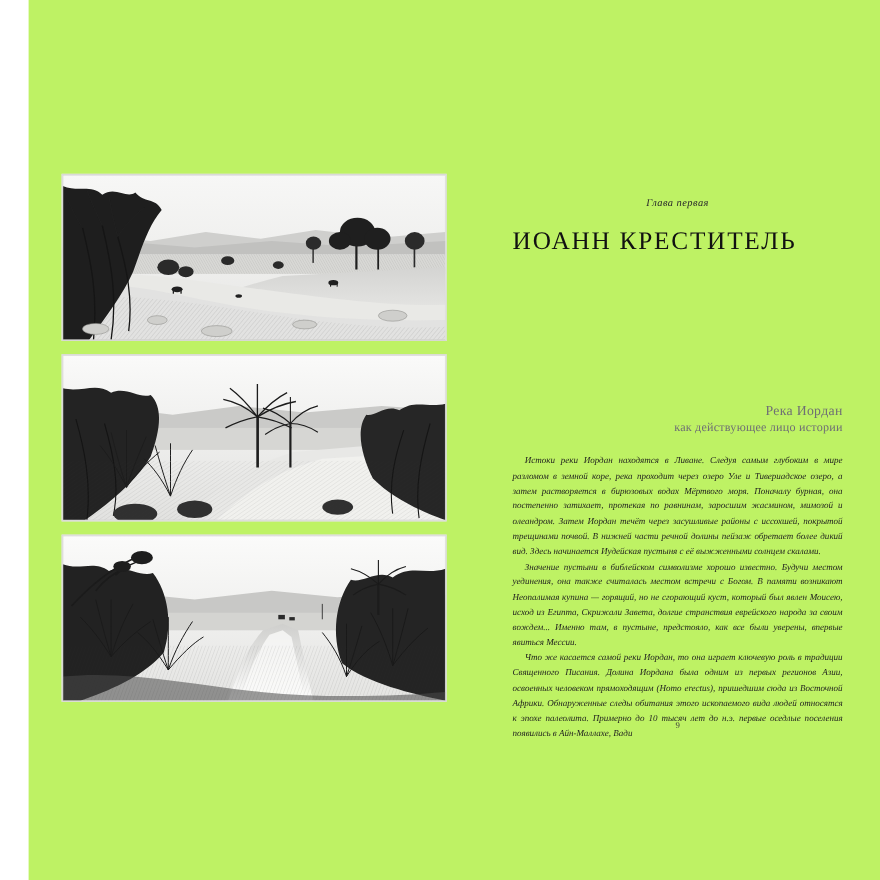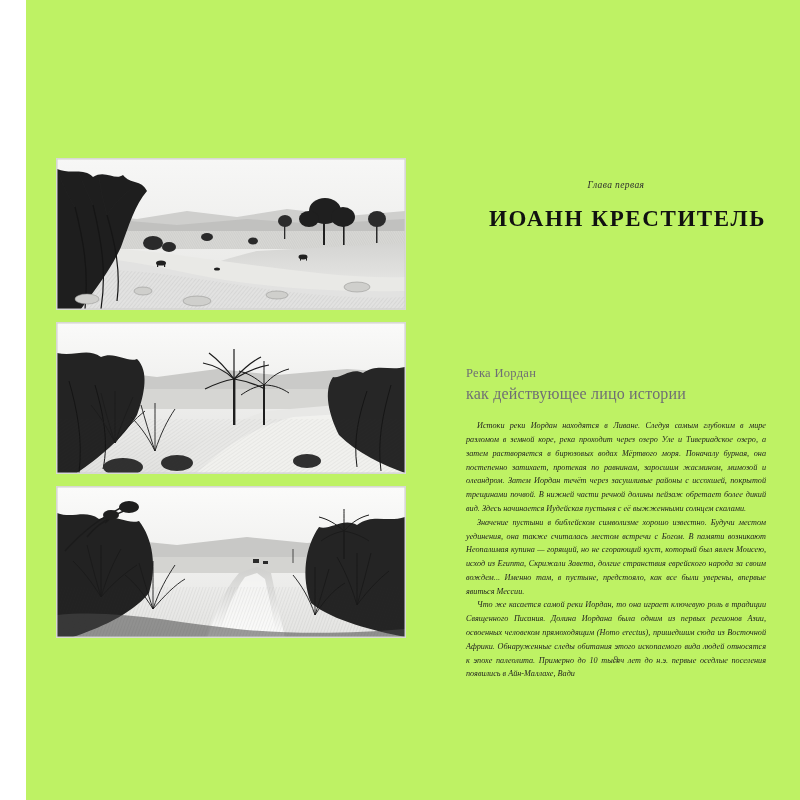--- a/index.html
+++ b/index.html
@@ -58,39 +58,39 @@
     font-size: 9.5px;
     letter-spacing: 0.4px;
     color: #2b2b2b;
     text-align: center;
     margin: 30px 0 16px 0;
   }
   .chapter-title {
     font-family: "Liberation Serif", serif;
     font-size: 23px;
     letter-spacing: 1.6px;
-    text-align: right;
+    text-align: left;
     color: #111111;
     margin: 0 0 0 0;
-    font-weight: bold;
+    font-weight: normal;
   }
   .section-head {
-    text-align: left;
+    text-align: right;
     color: #6f6f74;
     margin-top: 132px;
     line-height: 1.45;
   }
   .section-head .line1 {
     display: block;
     font-size: 12.5px;
     letter-spacing: 0.3px;
   }
   .section-head .line2 {
     display: block;
-    font-size: 16px;
+    font-size: 11px;
     letter-spacing: 0.2px;
   }
   .body-text {
     margin-top: 14px;
     font-size: 8.2px;
     line-height: 1.68;
     text-align: justify;
     color: #1d1d1d;
     hyphens: auto;
     font-style: italic;

